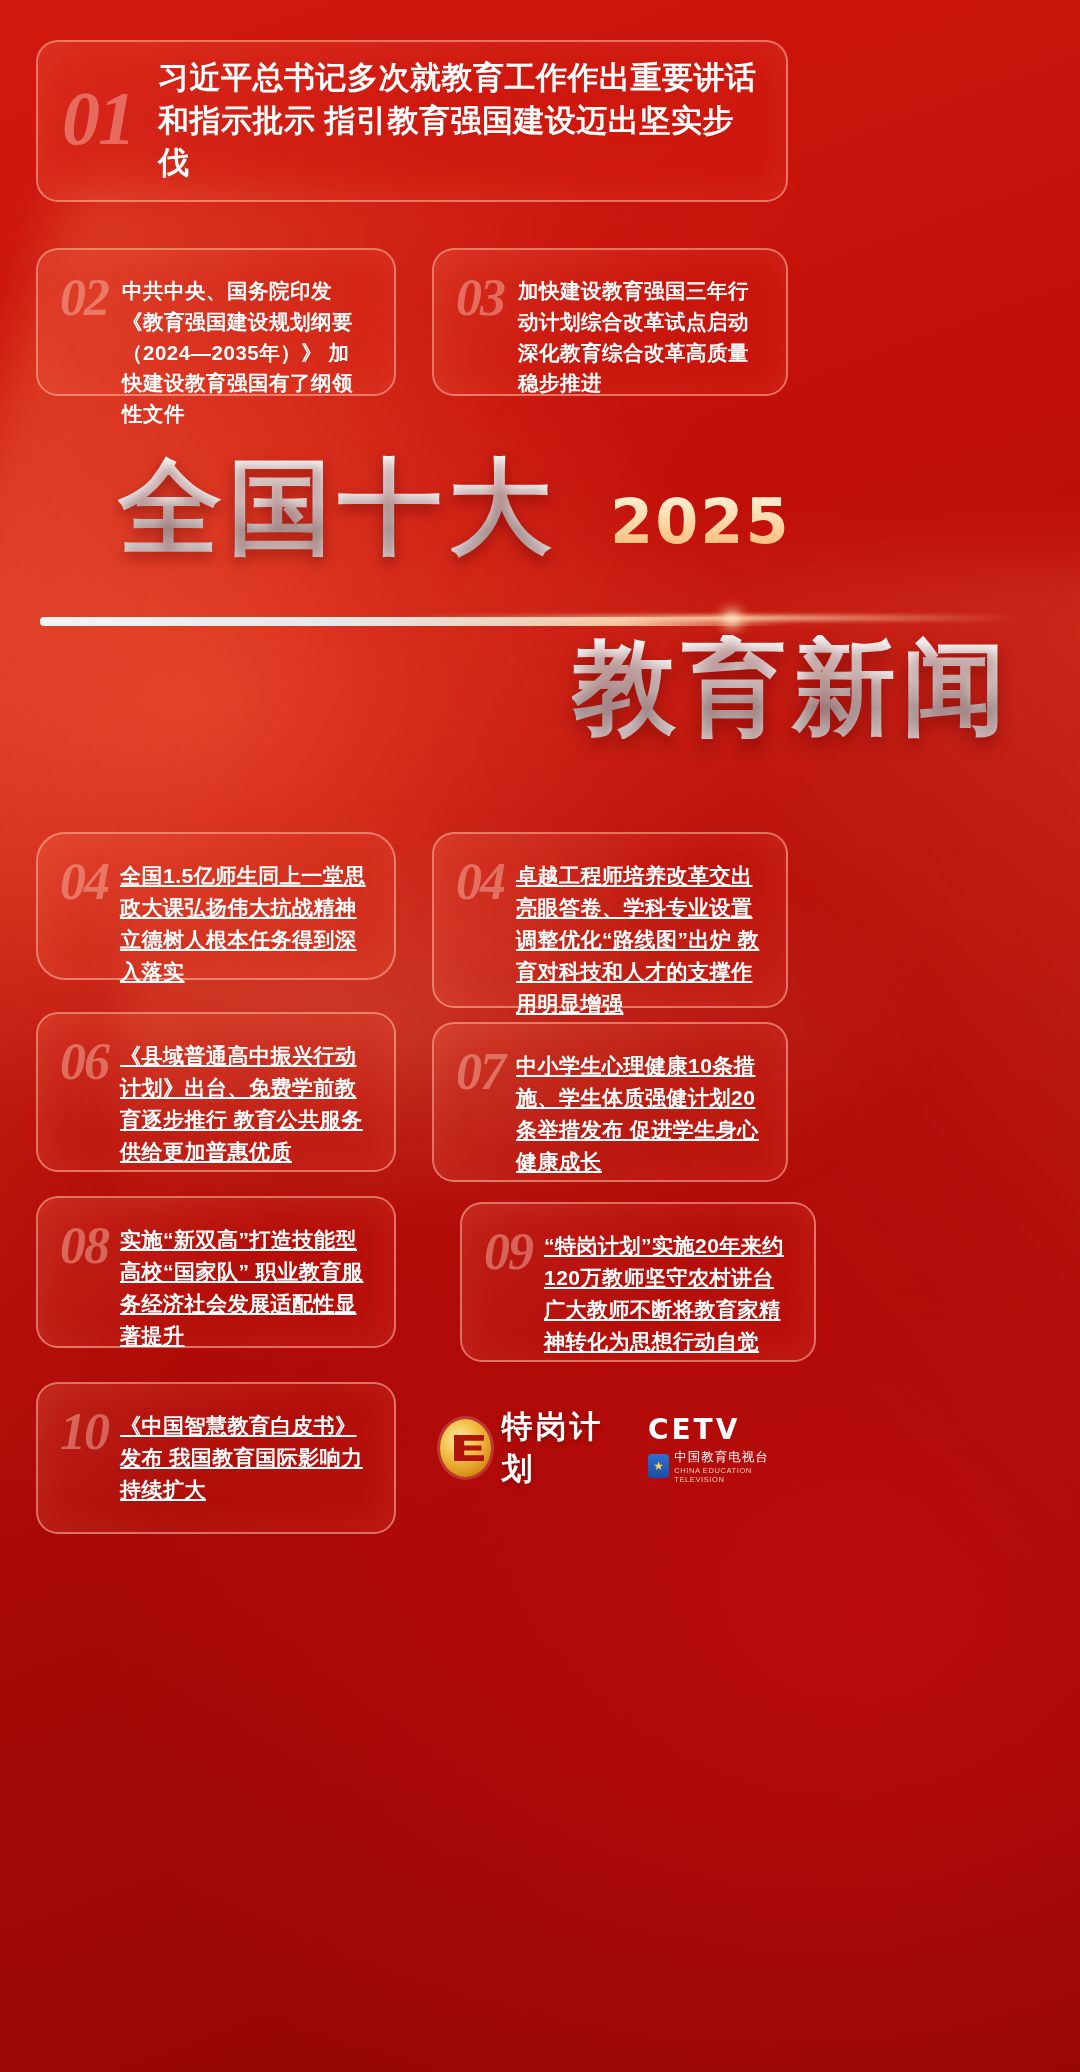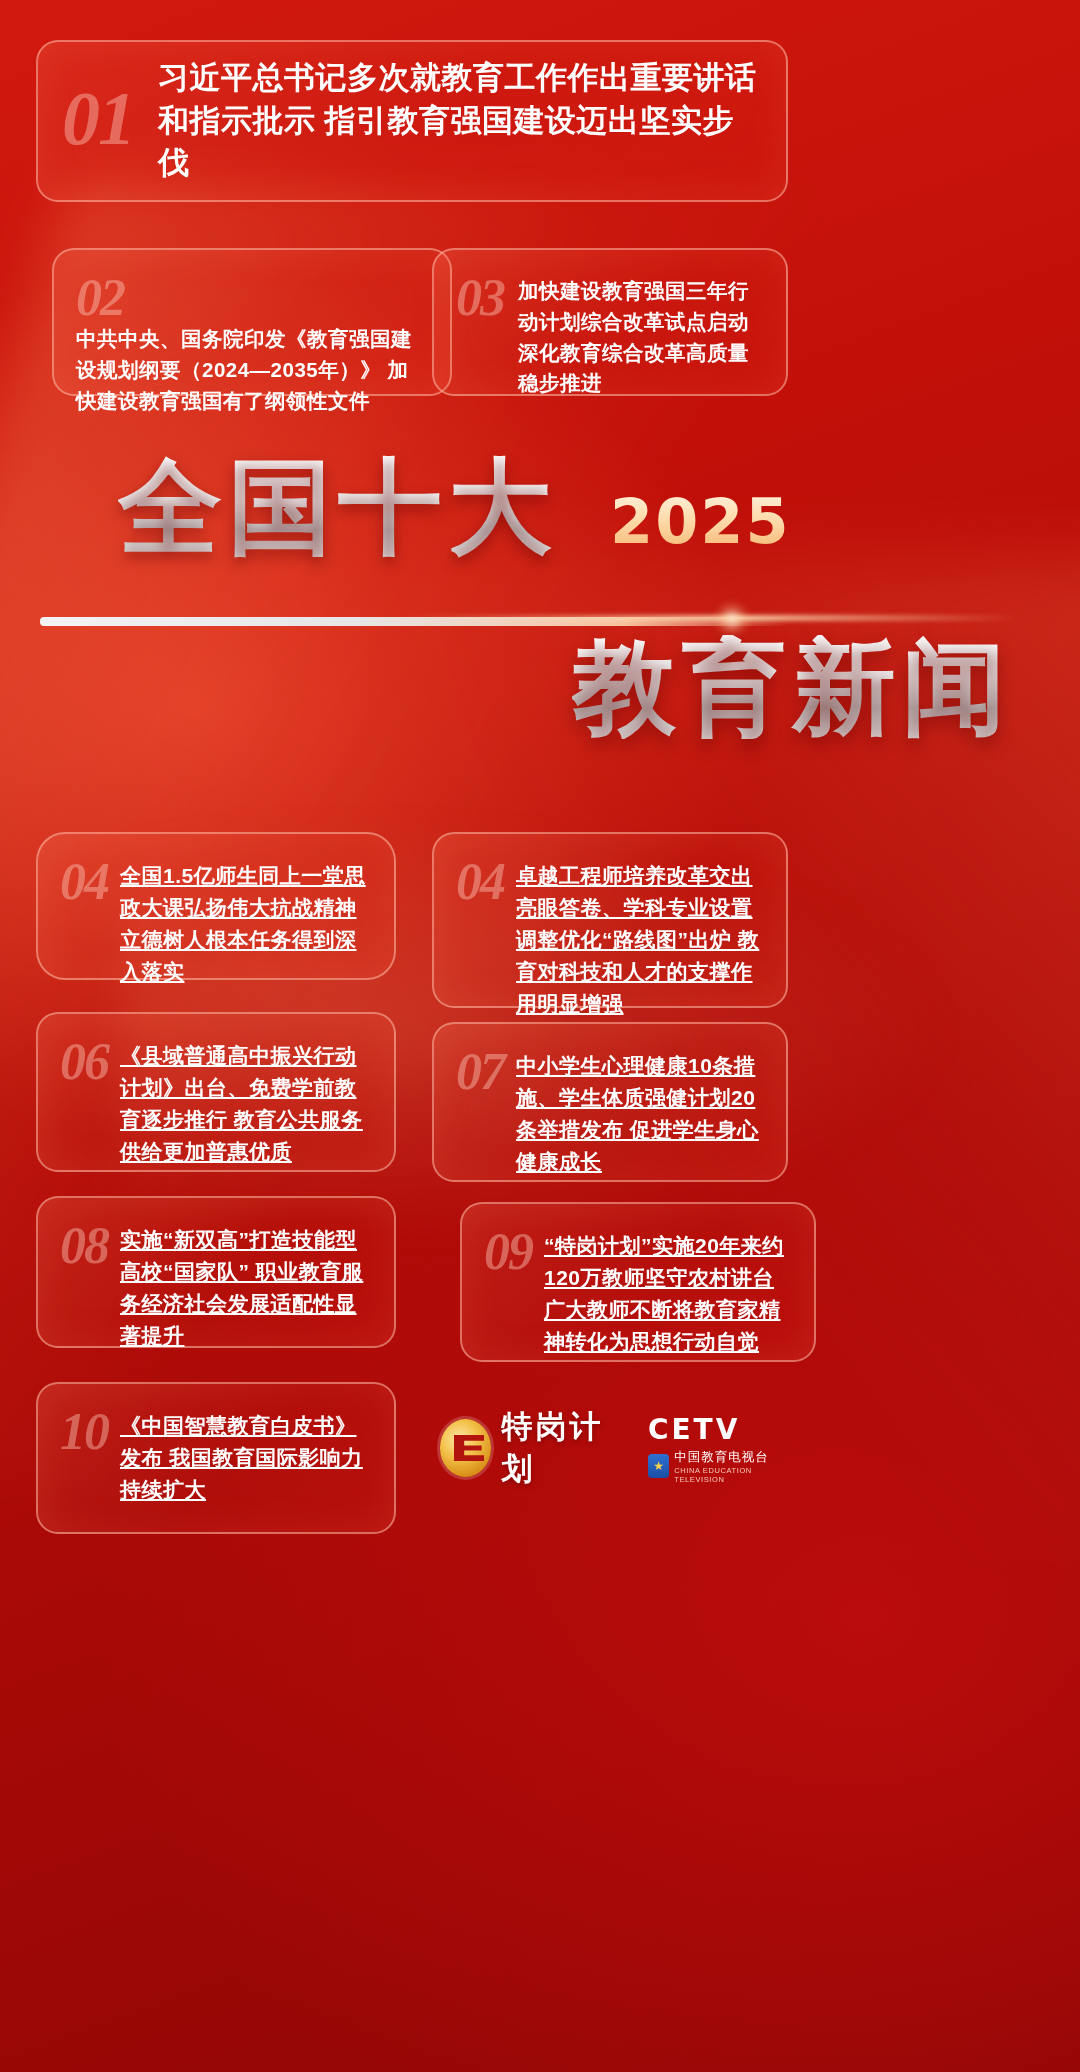--- a/index.html
+++ b/index.html
@@ -79,21 +79,21 @@
     font-weight: 700;
     letter-spacing: 0.5px;
   }
 
   
   #card-01 { left: 36px; top: 40px; width: 752px; height: 162px; align-items: center; padding: 20px 28px 20px 24px; }
   #card-01 .num { font-size: 76px; margin-right: 24px; margin-top: -6px; }
   #card-01 .txt { font-size: 31px; line-height: 1.38; }
 
   
-  #card-02 { left: 52px; top: 248px; width: 400px; height: 148px; flex-direction: column; }
+  #card-02 { left: 36px; top: 248px; width: 360px; height: 148px; }
   #card-03 { left: 432px; top: 248px; width: 356px; height: 148px; }
   #card-02 .num, #card-03 .num { font-size: 52px; margin-right: 14px; margin-top: -4px; }
   #card-02 .txt, #card-03 .txt { font-size: 20.5px; line-height: 1.5; }
 
   
   .title-wrap { position: absolute; left: 0; top: 455px; width: 1080px; height: 330px; }
   .title-1 {
     position: absolute; left: 118px; top: 0;
     font-family: "DejaVu Sans", sans-serif;
     font-weight: 700;

